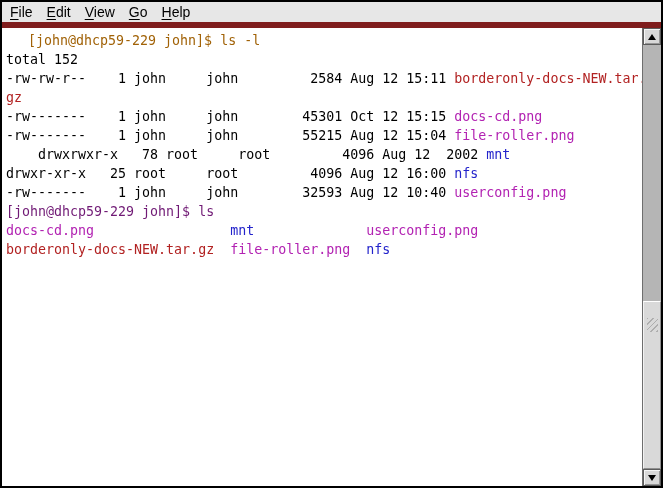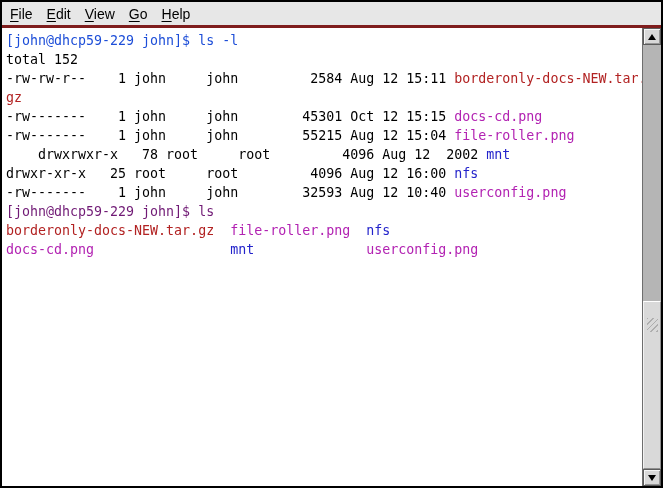--- a/index.html
+++ b/index.html
@@ -9,21 +9,21 @@
     border:2px solid #000000;
     background:#ffffff;
     display:flex; flex-direction:column;
     font-family:"DejaVu Sans Mono", monospace;
     overflow:hidden;
   }
   
   .menubar {
     height:26px; flex:0 0 26px;
     background:#e7e7e7;
-    border-bottom:3px solid #7f1d1d;
+    border-bottom:6px solid #7f1d1d;
     display:flex; align-items:stretch;
     padding-left:1px;
     font-family:"Liberation Sans", sans-serif;
     font-size:14px; color:#000000;
   }
   .menu-item {
     padding:0 7px;
     display:flex; align-items:center;
     cursor:default;
   }
@@ -85,32 +85,32 @@
     <div class="menu-item">
         <span><span class="mn">G</span><span>o</span></span>
       </div>
     <div class="menu-item">
         <span><span class="mn">H</span><span>elp</span></span>
       </div>
   </div>
 
   <div class="content">
     <div class="screen" id="screen">
-        <div class="tline"><span style="color: #1d4ed8;">[john@dhcp59-229 john]$ ls -l</span></div>
+        <div class="tline"><span style="color: #a16207; margin-left: 22px;">[john@dhcp59-229 john]$ ls -l</span></div>
         <div class="tline"><span style="color: rgb(0, 0, 0); text-align: center;">total 152</span></div>
         <div class="tline"><span style="color: rgb(0, 0, 0);">-rw-rw-r--    1 john     john         2584 Aug 12 15:11 </span><span style="color: rgb(178, 34, 34);">borderonly-docs-NEW.tar.</span></div>
         <div class="tline"><span style="color: rgb(178, 34, 34);">gz</span></div>
         <div class="tline"><span style="color: rgb(0, 0, 0);">-rw-------    1 john     john        45301 Oct 12 15:15 </span><span style="color: rgb(178, 34, 178);">docs-cd.png</span></div>
         <div class="tline"><span style="color: rgb(0, 0, 0);">-rw-------    1 john     john        55215 Aug 12 15:04 </span><span style="color: rgb(178, 34, 178);">file-roller.png</span></div>
         <div class="tline"><span style="color: rgb(0, 0, 0); margin-left: 32px;">drwxrwxr-x   78 root     root         4096 Aug 12  2002 </span><span style="color: rgb(35, 35, 203);">mnt</span></div>
         <div class="tline"><span style="color: rgb(0, 0, 0);">drwxr-xr-x   25 root     root         4096 Aug 12 16:00 </span><span style="color: rgb(35, 35, 203);">nfs</span></div>
         <div class="tline"><span style="color: rgb(0, 0, 0);">-rw-------    1 john     john        32593 Aug 12 10:40 </span><span style="color: rgb(178, 34, 178);">userconfig.png</span></div>
         <div class="tline"><span style="color: #701a75;">[john@dhcp59-229 john]$ ls</span></div>
+        <div class="tline"><span style="color: rgb(178, 34, 178);">docs-cd.png</span><span style="color: rgb(0, 0, 0);">                 </span><span style="color: rgb(35, 35, 203);">mnt</span><span style="color: rgb(0, 0, 0);">              </span><span style="color: rgb(178, 34, 178);">userconfig.png</span></div>
         <div class="tline"><span style="color: rgb(178, 34, 34);">borderonly-docs-NEW.tar.gz</span><span style="color: rgb(0, 0, 0);">  </span><span style="color: rgb(178, 34, 178);">file-roller.png</span><span style="color: rgb(0, 0, 0);">  </span><span style="color: rgb(35, 35, 203);">nfs</span></div>
-        <div class="tline"><span style="color: rgb(178, 34, 178);">docs-cd.png</span><span style="color: rgb(0, 0, 0);">                 </span><span style="color: rgb(35, 35, 203);">mnt</span><span style="color: rgb(0, 0, 0);">              </span><span style="color: rgb(178, 34, 178);">userconfig.png</span></div>
       </div>
 
     <div class="scrollbar">
       <div class="sb-btn">
         <span class="arr arr-up"></span>
       </div>
       <div class="trough">
         <div class="thumb">
           <div class="grip"></div>
         </div>

